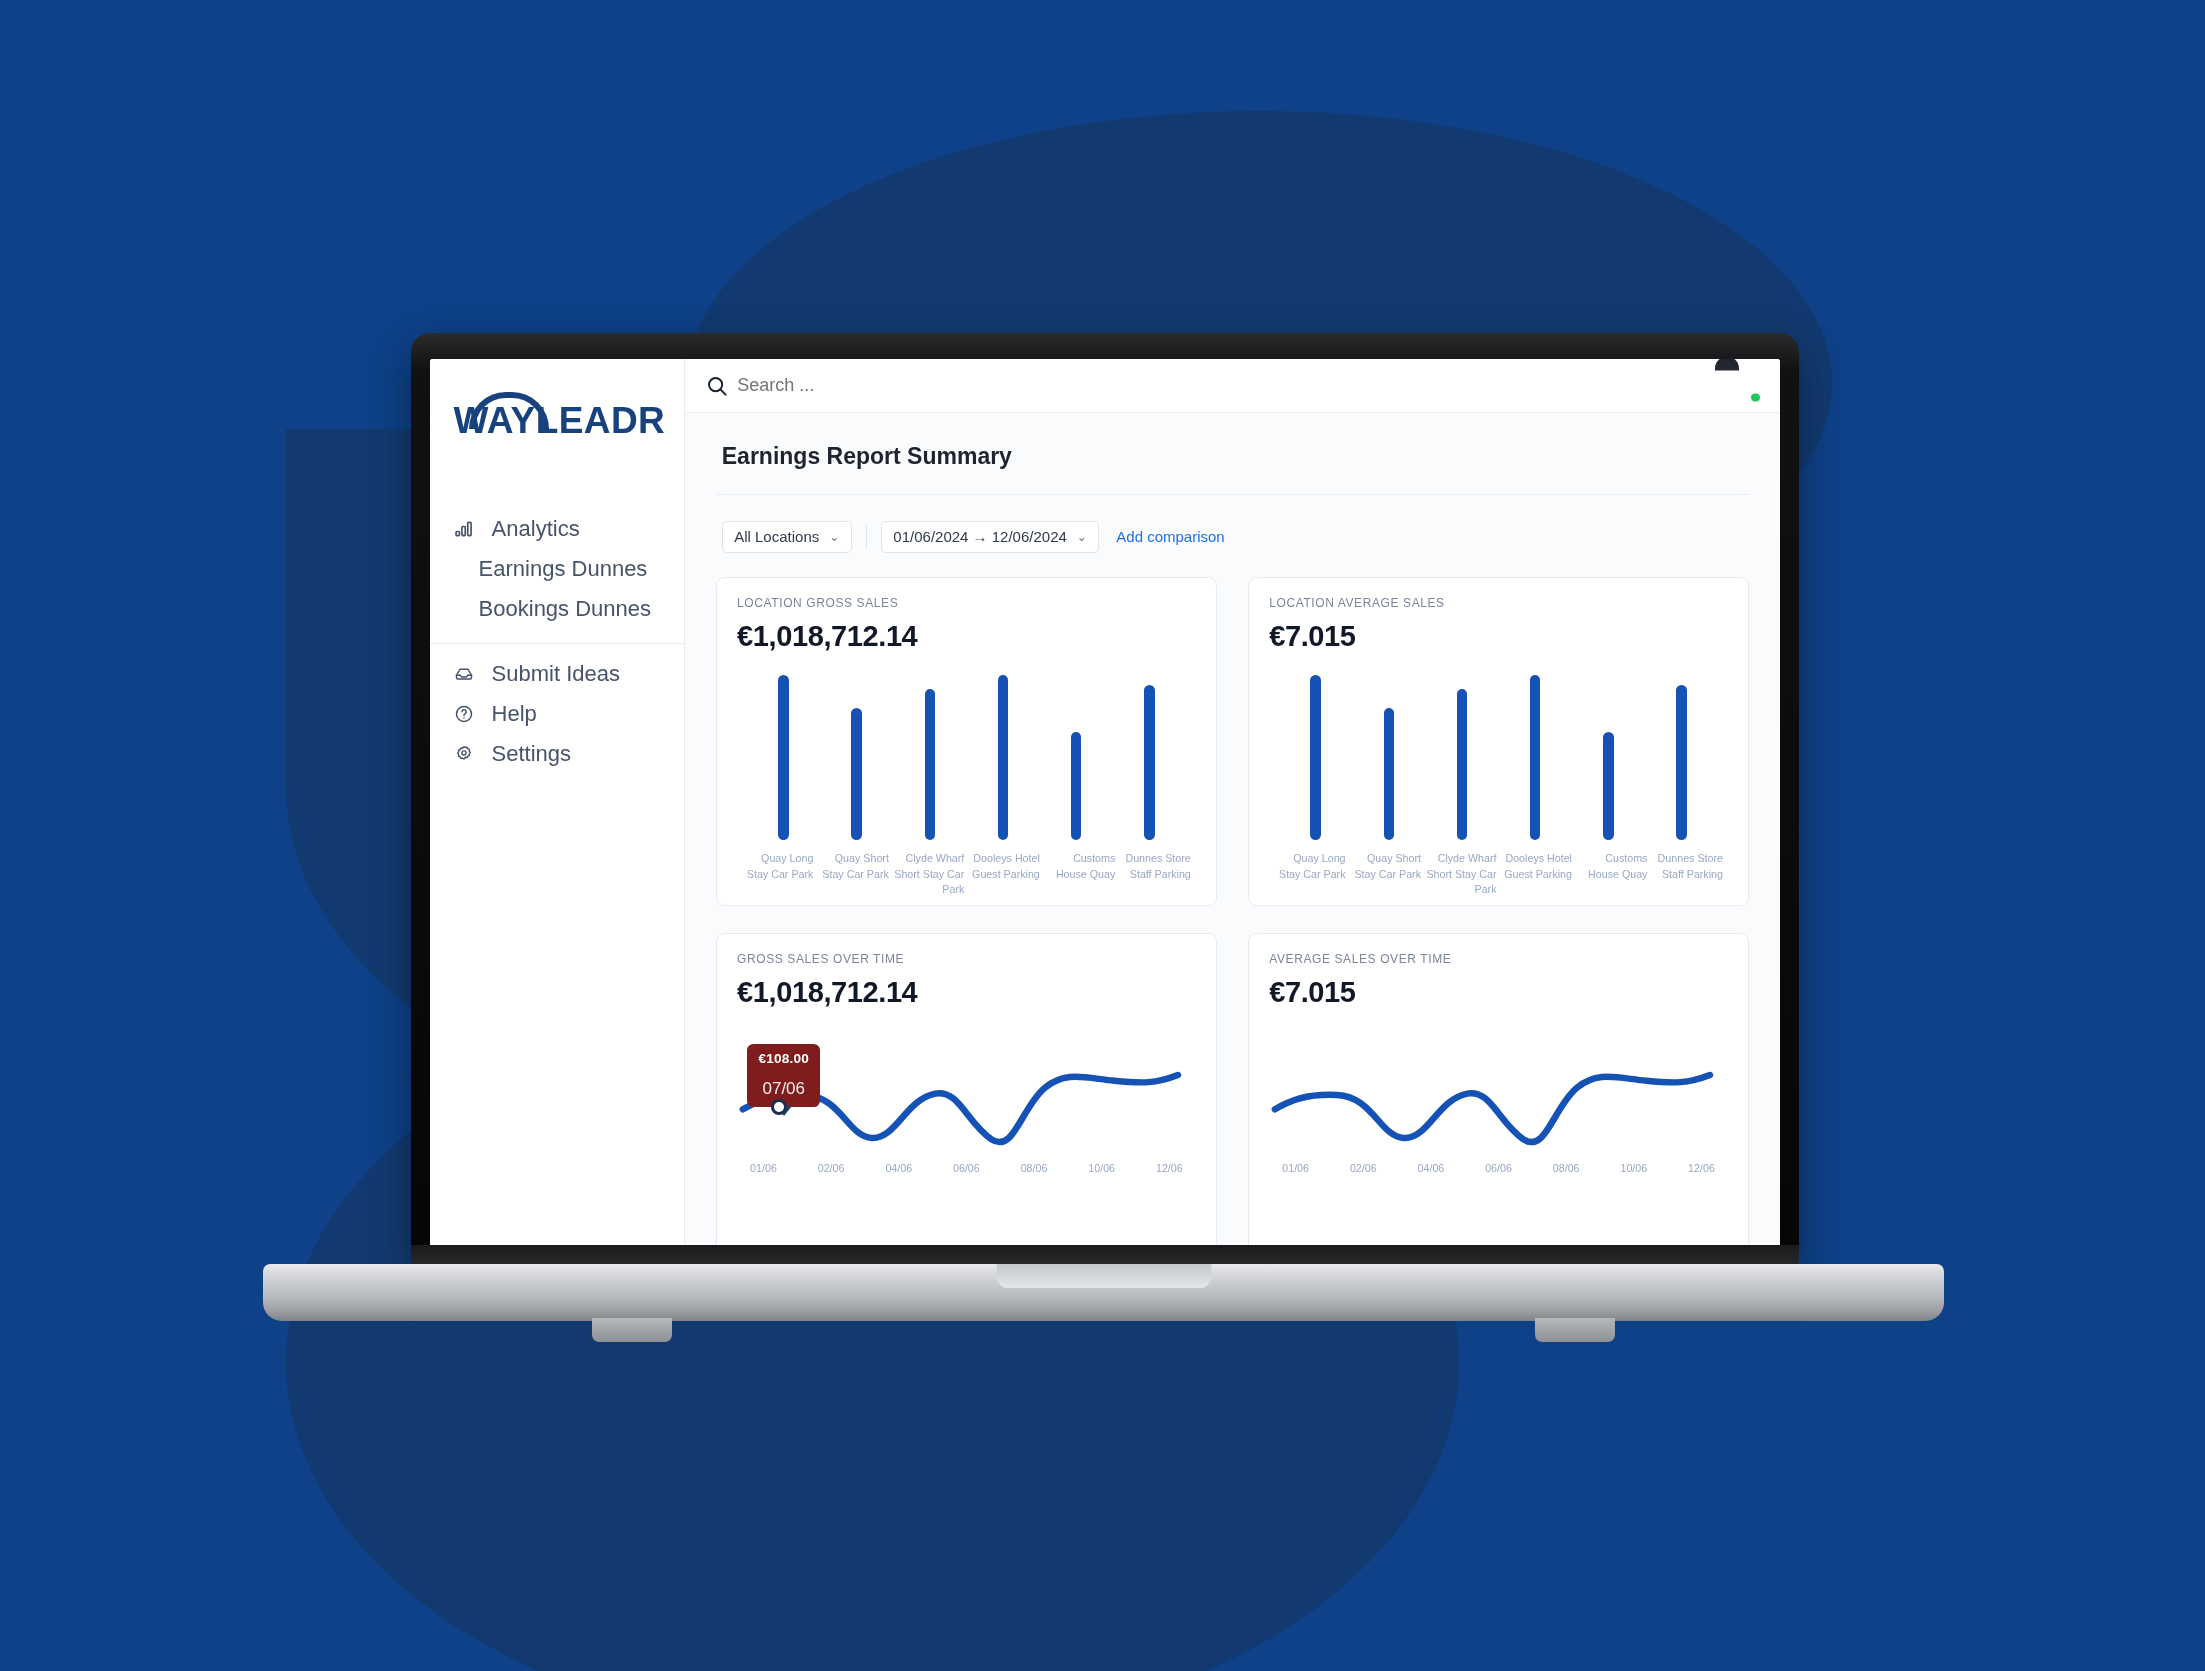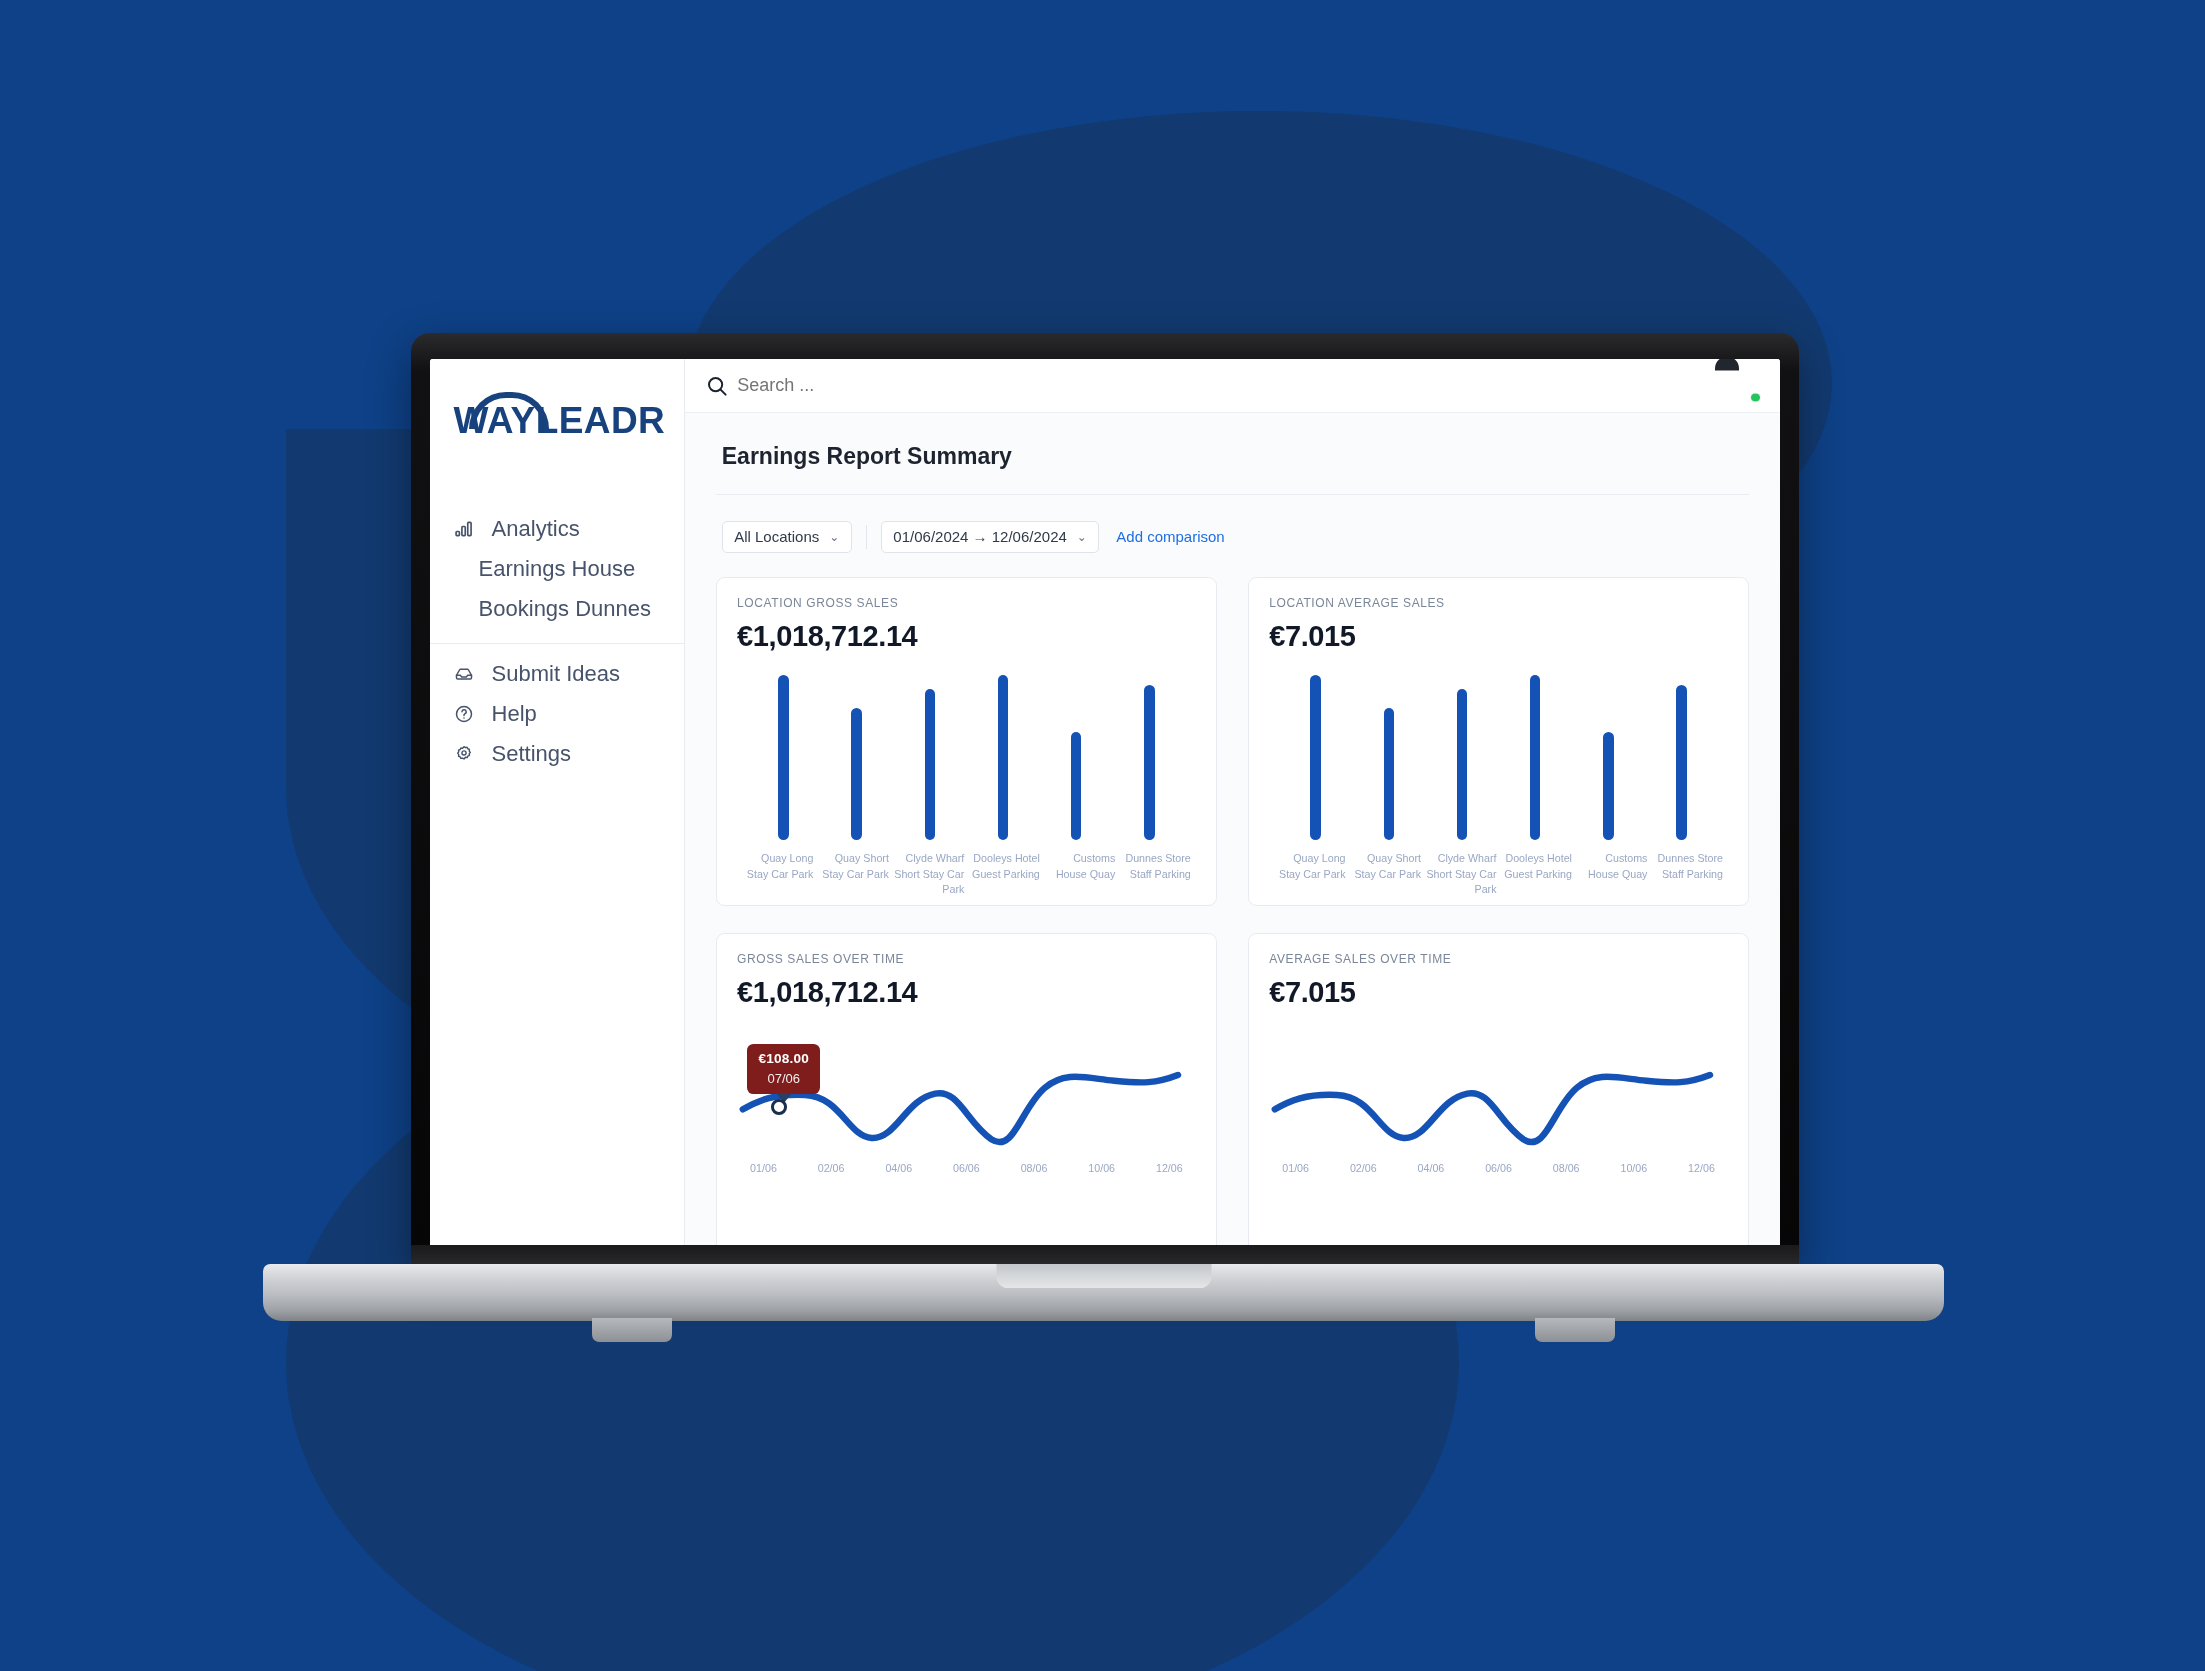--- a/index.html
+++ b/index.html
@@ -196,21 +196,21 @@
   .line-wrap { position: relative; height: 179px; margin-top: 13px; }
   .line-svg { width: 100%; height: 136px; display: block; }
   .line-labels { display: flex; justify-content: space-between; padding: 4.3px 13px 0 13px; }
   .line-label { font-size: 10.7px; color: #9aa7c4; }
   .tooltip {
     position: absolute; left: 10px; top: 22px;
     background: #7f1d1d; color: #fff; border-radius: 6.4px;
     padding: 7.2px 11.4px 7.9px 11.4px; text-align: center; min-width: 62px;
   }
   .tooltip .tt-val { font-size: 13.6px; font-weight: 700; letter-spacing: 0.2px; }
-  .tooltip .tt-date { font-size: 13px; margin-top: 5px; opacity: .92; }
+  .tooltip .tt-date { font-size: 17px; margin-top: 13px; opacity: .92; }
   .tooltip::after {
     content: ""; position: absolute; left: 50%; transform: translateX(-50%);
     bottom: -9.3px; border-left: 8.6px solid transparent;
     border-right: 8.6px solid transparent; border-top: 10px solid #254166;
   }
   .dot-marker {
     position: absolute; width: 15.7px; height: 15.7px; border-radius: 50%;
     background: #fff; border: 3.6px solid #1a2f4e;
   }
 </style>
@@ -242,21 +242,21 @@
               <svg viewBox="0 0 24 24" width="20" height="20" fill="none" stroke="#47536b" stroke-width="2" stroke-linecap="round">
                 <rect x="2.5" y="15" width="4" height="5" rx="1"></rect>
                 <rect x="9.5" y="9" width="4" height="11" rx="1"></rect>
                 <rect x="16.5" y="4" width="4" height="16" rx="1"></rect>
               </svg>
             </span>
             <span>Analytics</span>
           </div>
 
           <div class="nav-item sub">
-            <span>Earnings House</span>
+            <span>Earnings Dunnes</span>
           </div>
 
           <div class="nav-item sub">
             <span>Bookings Dunnes</span>
           </div>
 
           <div class="nav-divider"></div>
 
           <div class="nav-item">
             <span class="nav-icon">

